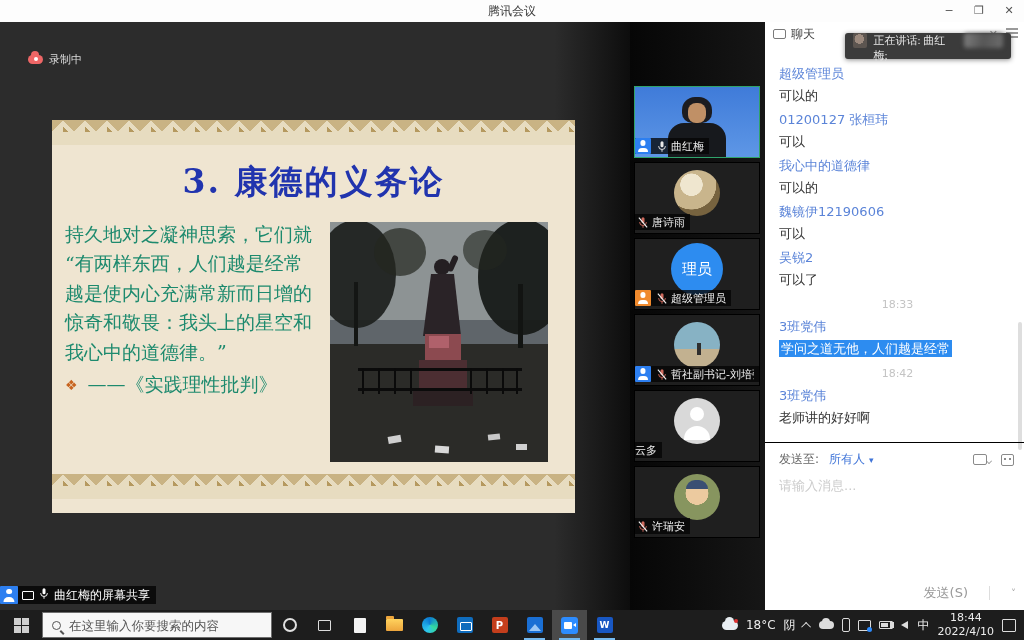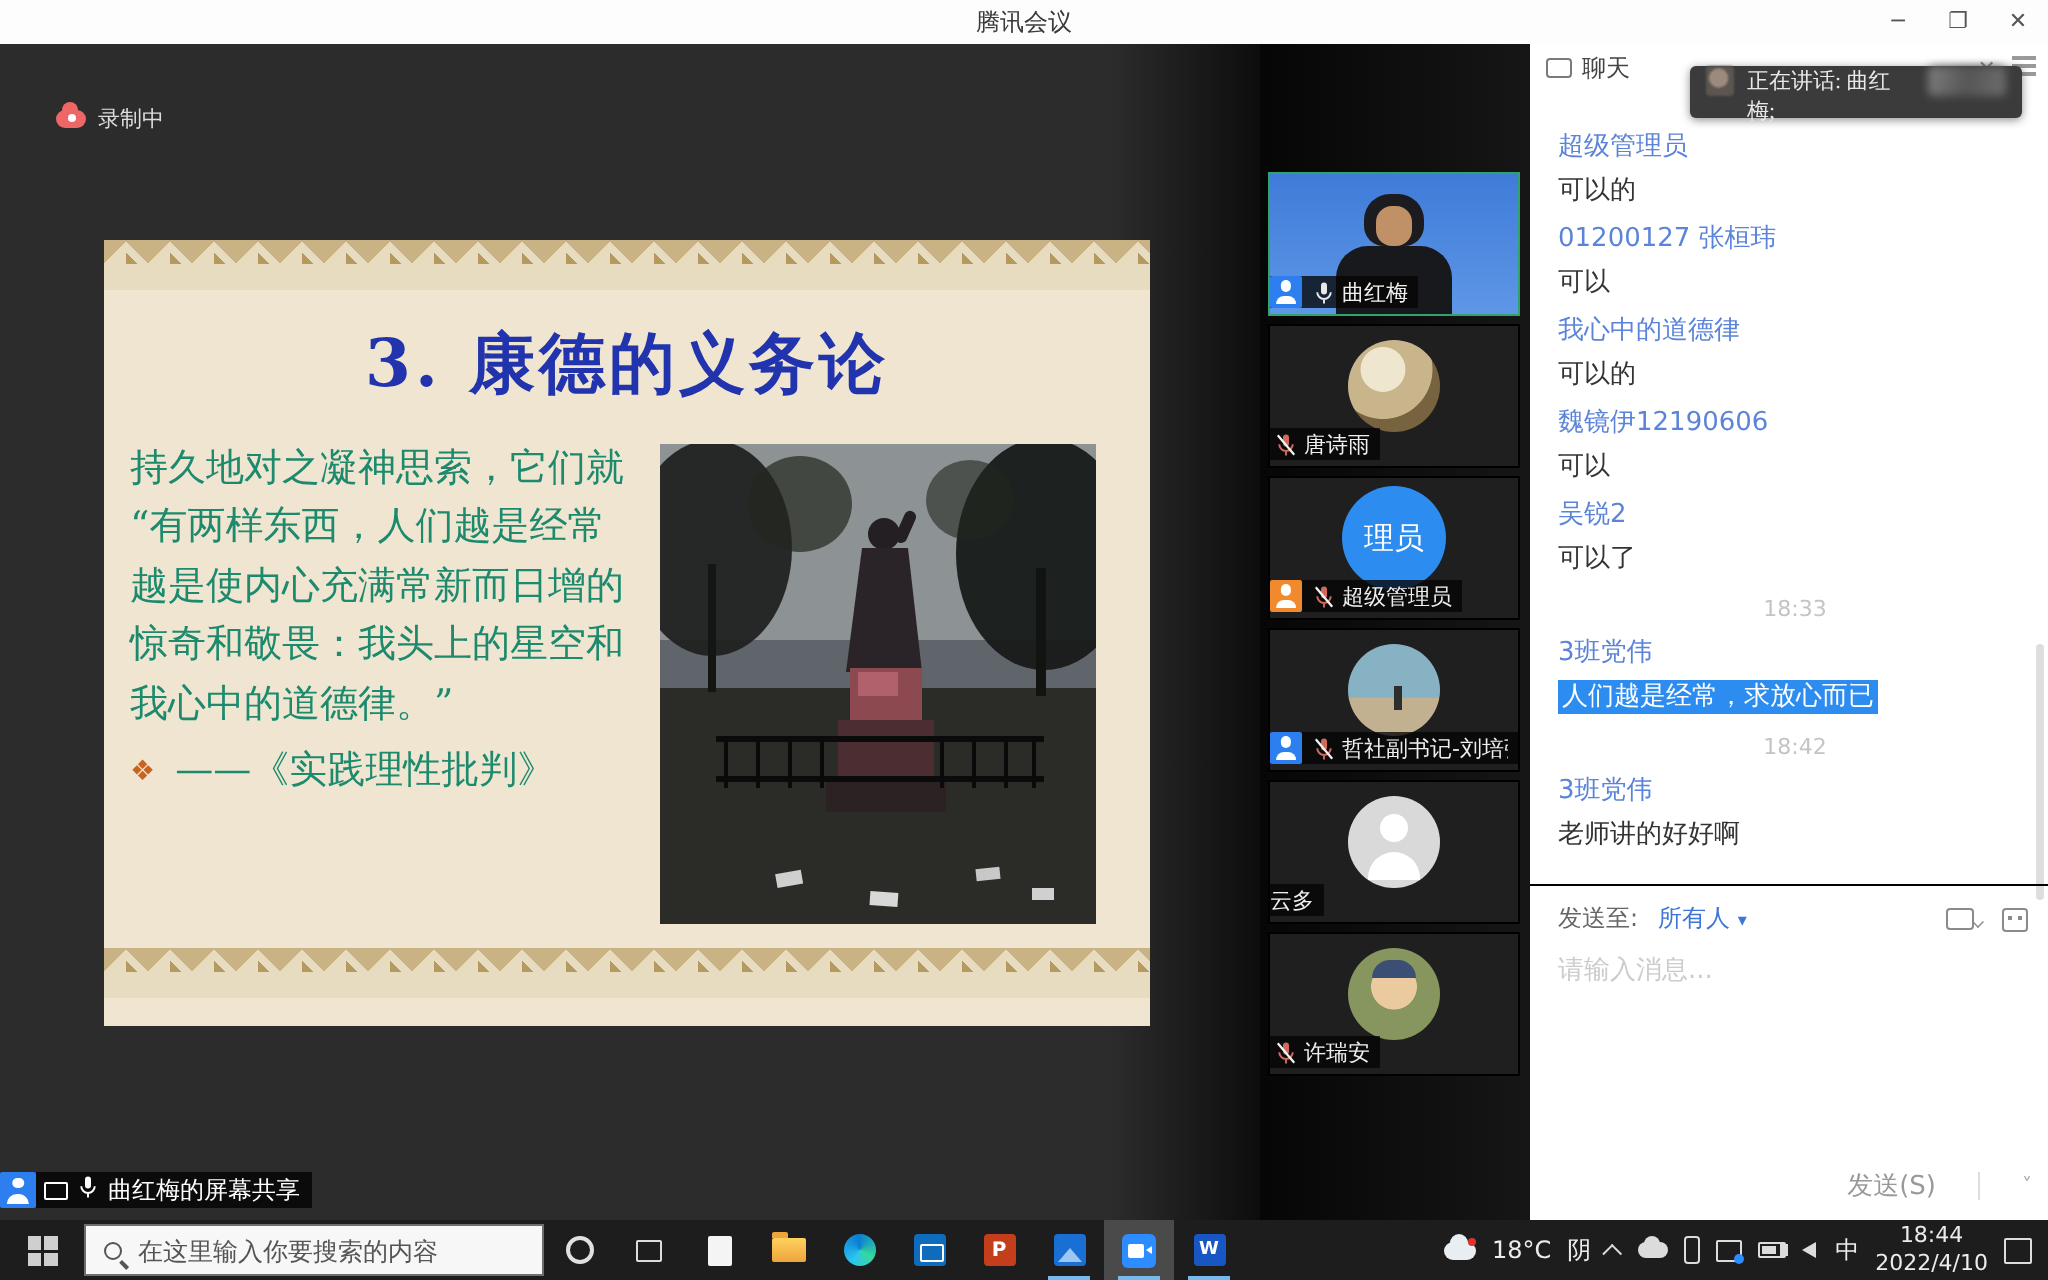--- a/index.html
+++ b/index.html
@@ -416,21 +416,21 @@
         </div>
         <div class="msg">
           <div class="sender">魏镜伊12190606</div>
           <div class="mtext">可以</div>
         </div>
         <div class="msg">
           <div class="sender">吴锐2</div>
           <div class="mtext">可以了</div>
         </div>
         <div class="timestamp">18:33</div>
-        <div class="msg"><div class="sender">3班党伟</div><div class="mtext selected">人们越是经常，求放心而已</div></div>
+        <div class="msg"><div class="sender">3班党伟</div><div class="mtext selected">学问之道无他，人们越是经常</div></div>
         <div class="timestamp">18:42</div>
         <div class="msg">
           <div class="sender">3班党伟</div>
           <div class="mtext">老师讲的好好啊</div>
         </div>
         <div class="msg">
           <div class="sender">.</div>
         </div>
       </div>
     <div class="scrollbar"></div>

